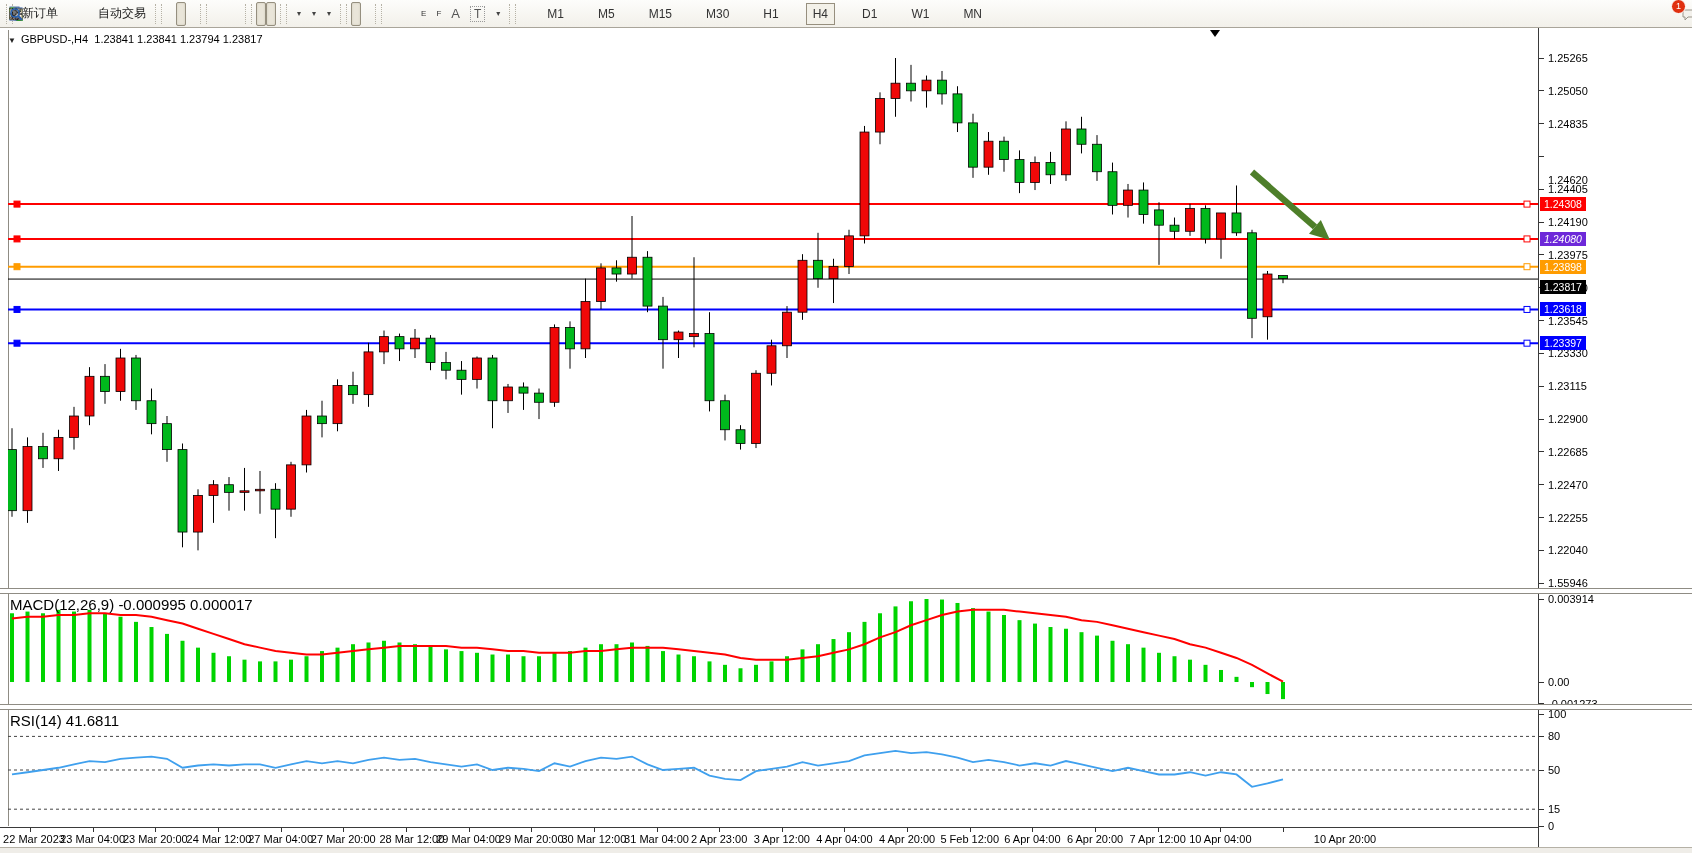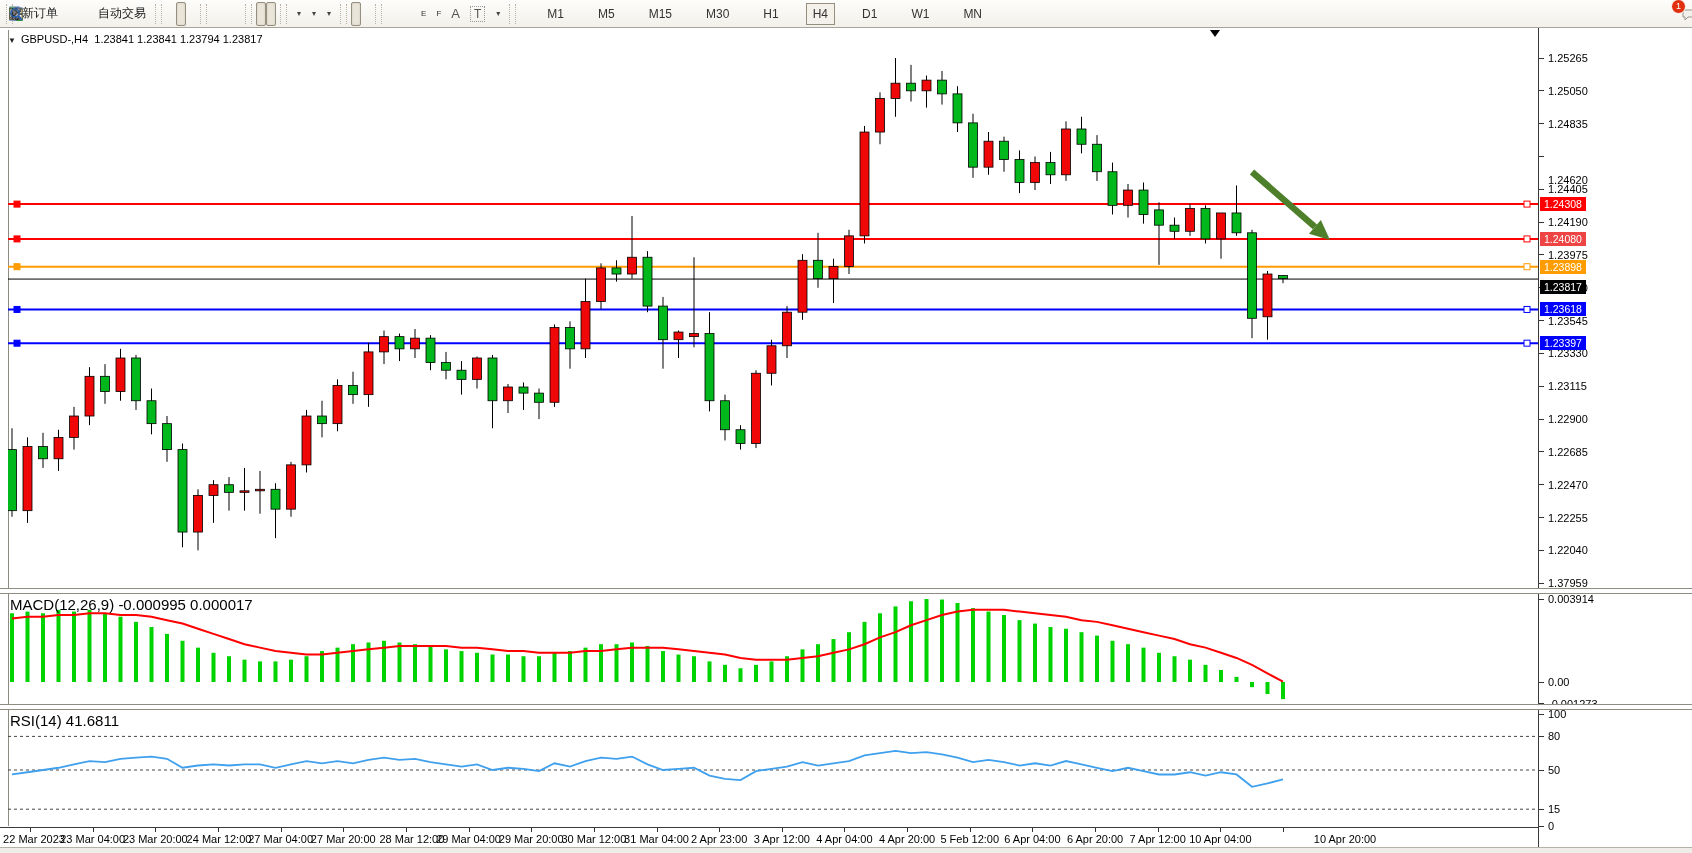--- a/index.html
+++ b/index.html
@@ -617,23 +617,23 @@
         <div class="tick-label" style="top: 385.069px;">1.22900</div>
         <div class="tick-dash" style="top: 423.393px;"></div>
         <div class="tick-label" style="top: 417.893px;">1.22685</div>
         <div class="tick-dash" style="top: 456.218px;"></div>
         <div class="tick-label" style="top: 450.718px;">1.22470</div>
         <div class="tick-dash" style="top: 489.042px;"></div>
         <div class="tick-label" style="top: 483.542px;">1.22255</div>
         <div class="tick-dash" style="top: 521.866px;"></div>
         <div class="tick-label" style="top: 516.366px;">1.22040</div>
         <div class="tick-dash" style="top: 554.691px;"></div>
-        <div class="tick-label" style="top: 549.191px;">1.37959</div>
+        <div class="tick-label" style="top: 549.191px;">1.55946</div>
         <div class="price-badge" style="top: 169.107px; background: rgb(254, 0, 0);">1.24308</div>
-        <div class="price-badge" style="top: 203.916px; background: #ef4444;">1.24080</div>
+        <div class="price-badge" style="top: 203.916px; background: #6d28d9; font-style: italic;">1.24080</div>
         <div class="price-badge" style="top: 231.702px; background: rgb(255, 156, 0);">1.23898</div>
         <div class="price-badge" style="top: 244.069px; background: rgb(0, 0, 0); margin-top: 8px;">1.23817</div>
         <div class="price-badge" style="top: 274.45px; background: rgb(0, 0, 254);">1.23618</div>
         <div class="price-badge" style="top: 308.191px; background: rgb(0, 0, 254);">1.23397</div>
         <div class="tick-dash" style="top: 570.5px;"></div>
         <div class="tick-label" style="top: 565px;">0.003914</div>
         <div class="tick-dash" style="top: 653.507px;"></div>
         <div class="tick-label" style="top: 648.007px;">0.00</div>
         <div class="tick-dash" style="top: 675.38px;"></div>
         <div class="tick-label" style="top: 669.88px;">-0.001273</div>

